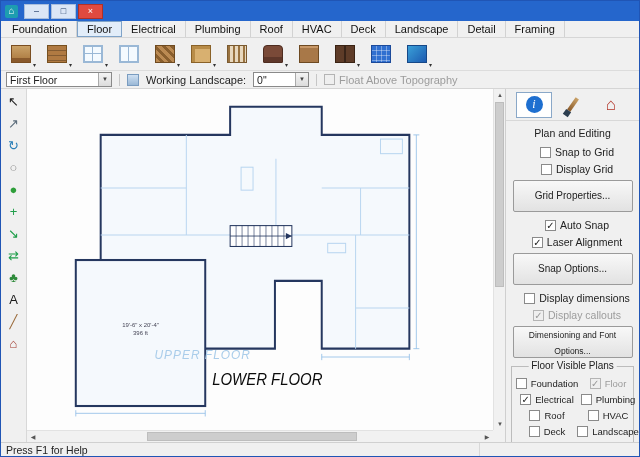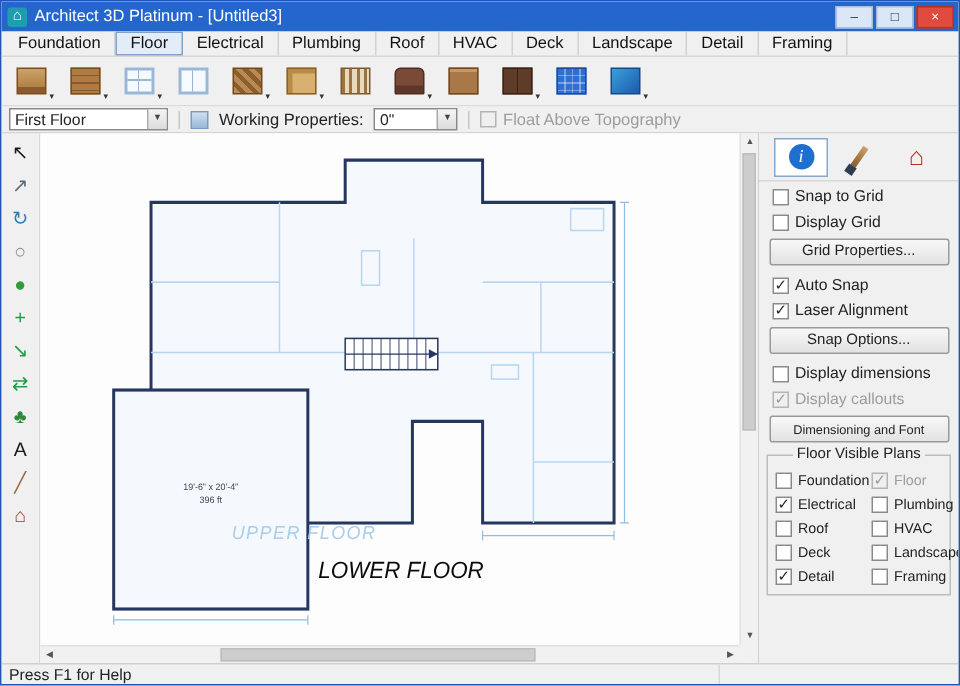--- a/index.html
+++ b/index.html
@@ -95,22 +95,22 @@
                justify-content:space-between; padding:0 10px; }
   .rp-btn { width:36px; height:26px; display:flex; align-items:center; justify-content:center; }
   .rp-btn.active { background:#fff; border:1px solid #8aa8c8; }
   .info-i { width:17px; height:17px; border-radius:50%; background:#1e6fd0; color:#fff; font-size:12px;
             font-style:italic; font-family:"Liberation Serif", serif; display:flex; align-items:center; justify-content:center; }
   .brush-i { width:4px; height:15px; background:linear-gradient(#caa268,#8a5a2a); transform:rotate(35deg);
              position:relative; }
   .brush-i::after { content:""; position:absolute; left:-1px; bottom:-6px; width:6px; height:6px; background:#2c3e50; }
   .house-i { color:#b23327; font-size:17px; font-weight:bold; line-height:17px; }
   .rp-title { text-align:center; padding:6px 0 3px; }
-  .rpanel .chkrow { margin:3px 0 3px 9px; }
-  .rp-button { display:block; margin:4px auto 6px; width:120px; height:18px; background:linear-gradient(#f8f8f8,#e2e2e2);
+  .rpanel .chkrow { margin:3px 0 3px 9px;justify-content:center; }
+  .rp-button { display:block; margin:4px auto 6px; width:120px; height:32px; background:linear-gradient(#f8f8f8,#e2e2e2);
                border:1px solid #9a9a9a; border-radius:2px; font-size:10px; text-align:center; line-height:16px; color:#222; }
   .rp-button.longtext { font-size:8.5px; }
   .groupbox { margin:8px 5px 0; border:1px solid #bcbcbc; position:relative; padding:9px 1px 4px; }
   .gb-title { position:absolute; top:-7px; left:50%; transform:translateX(-50%); background:#f0f0f0;
               padding:0 3px; font-size:10px; white-space:nowrap; }
   .plans { display:grid; grid-template-columns:64px 58px; row-gap:1px; }
   .plans .chkrow { margin:1px 0 1px 4px; height:13px; }
   .plans .lbl { font-size:9.5px; }
 
   
@@ -118,21 +118,20 @@
                align-items:flex-end; font-size:10.5px; color:#222; padding-left:5px; flex:0 0 auto; }
   .status-right { margin-left:auto; width:160px; height:100%; border-left:1px solid #d8d8d8; }
 </style>
 </head>
 <body>
 
 <div id="win">
 
   <div class="titlebar">
     <div class="title-icon">⌂</div>
-    <div class="title-text">Architect 3D Platinum - [Untitled3]</div>
     <div class="winbtns">
         <div class="winbtn">–</div>
         <div class="winbtn">□</div>
         <div class="winbtn close">×</div>
       </div>
   </div>
 
 
   <div class="tabbar">
       <div class="tab">Foundation</div>
@@ -194,21 +193,21 @@
       </div>
     </div>
 
   <div class="elevbar">
     <div class="combo">
       <span>First Floor</span>
       <span class="ddb">▼</span>
     </div>
     <div class="vsep"></div>
     <div class="layers-icon"></div>
-    <span>Working Properties:</span>
+    <span>Working Landscape:</span>
     <div class="combo small">
       <span>0"</span>
       <span class="ddb">▼</span>
     </div>
     <div class="vsep"></div>
     <div class="chkrow disabled">
       <span class="cbox dis"></span>
       <span class="lbl">Float Above Topography</span>
     </div>
   </div>
@@ -289,20 +288,21 @@
           <div class="rp-btn active">
             <div class="info-i">i</div>
           </div>
           <div class="rp-btn">
             <div class="brush-i"></div>
           </div>
           <div class="rp-btn">
             <div class="house-i">⌂</div>
           </div>
         </div>
+      <div class="rp-title">Plan and Editing</div>
       <div>
           <div class="chkrow">
             <span class="cbox"></span>
             <span class="lbl">Snap to Grid</span>
           </div>
           <div class="chkrow">
             <span class="cbox"></span>
             <span class="lbl">Display Grid</span>
           </div>
           <button class="rp-button">Grid Properties...</button>

